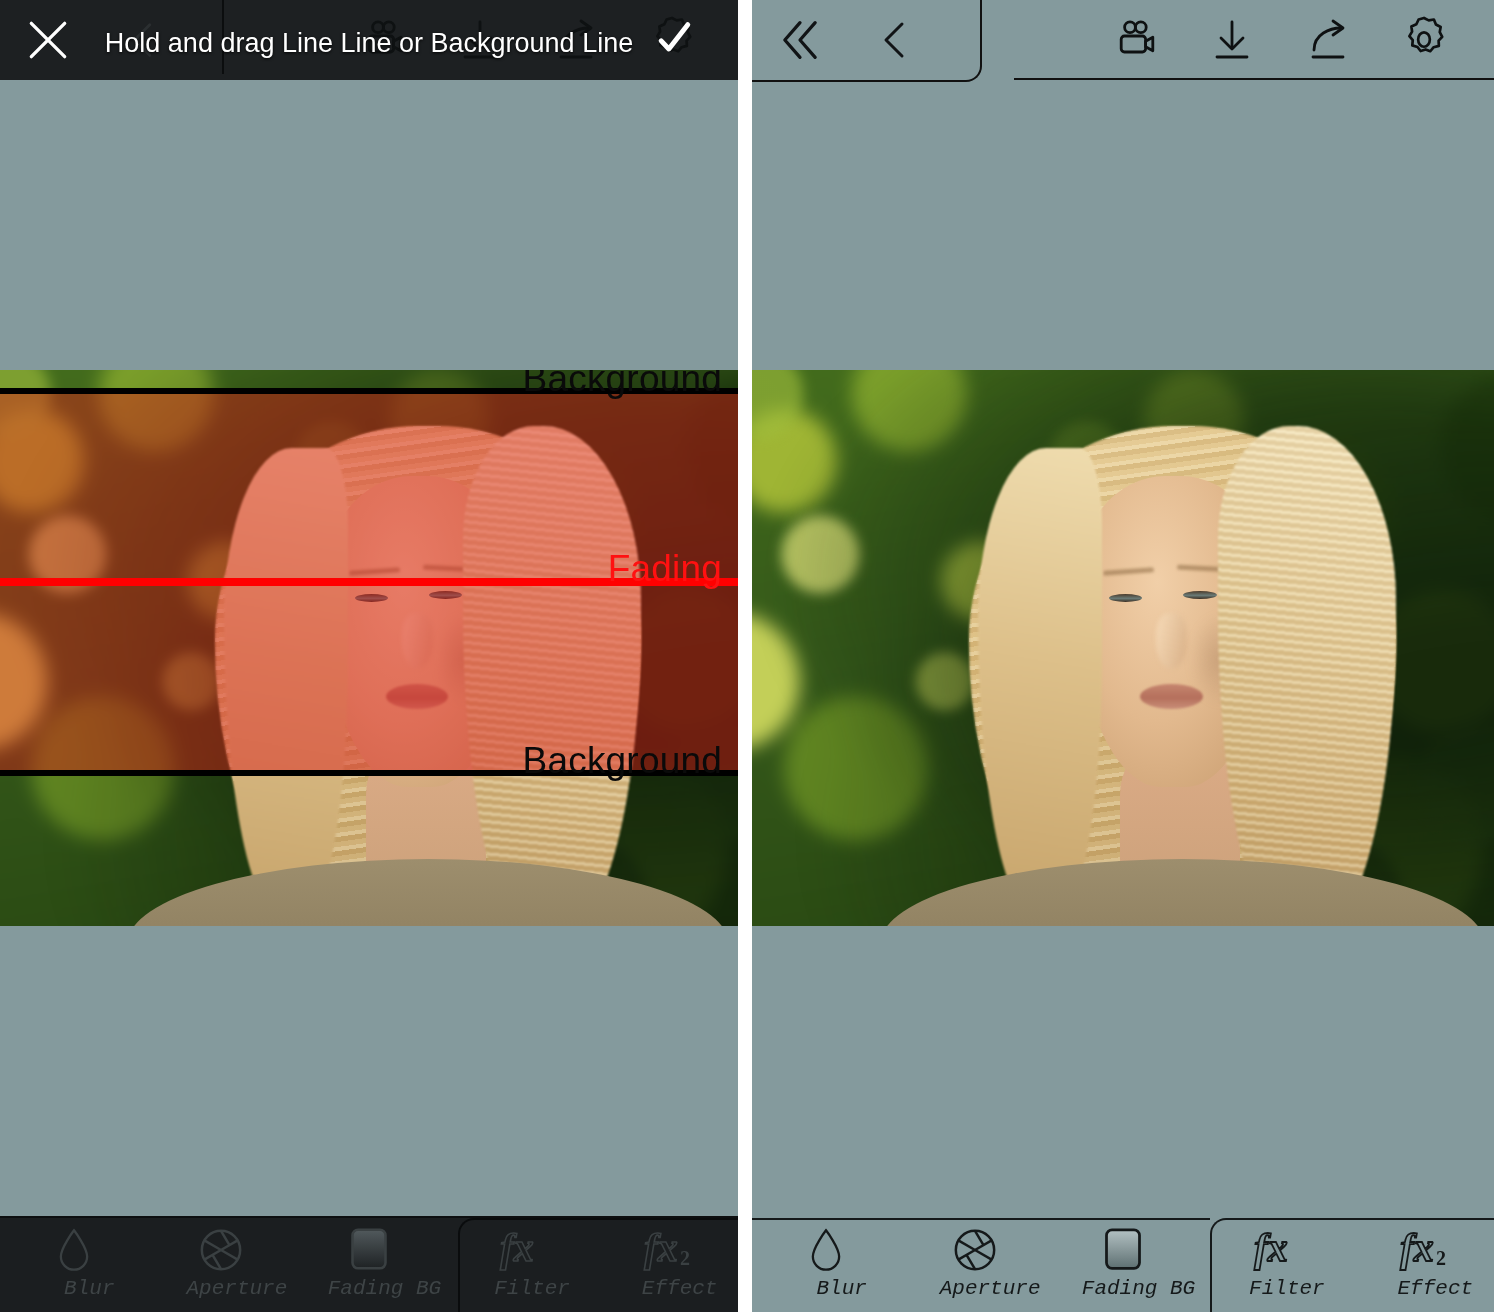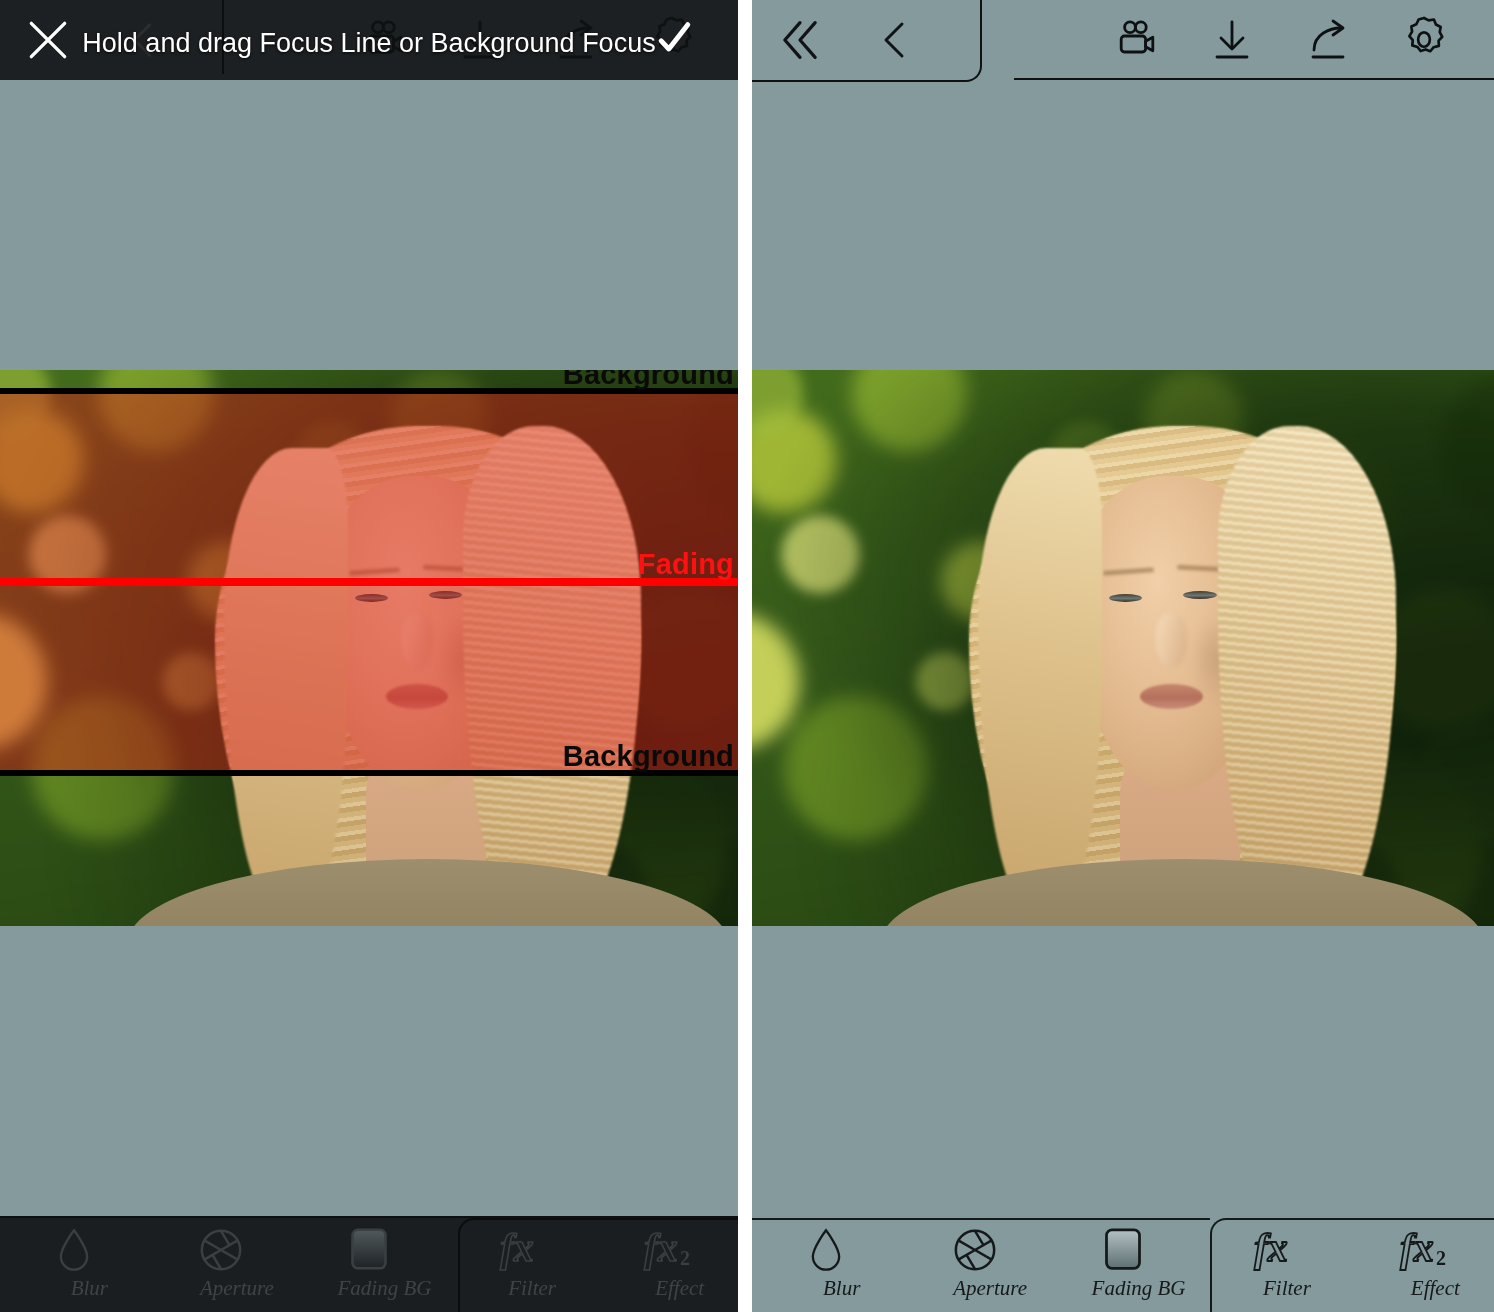--- a/index.html
+++ b/index.html
@@ -322,23 +322,23 @@
   .guide-line.bg-line {
     height: 6px;
     background: #000000;
   }
   .guide-line.focus-line {
     height: 8px;
     background: #ff0000;
   }
   .guide-label {
     position: absolute;
-    right: 4px;
-    font-size: 29px;
-    font-weight: 700;
+    right: 16px;
+    font-size: 37px;
+    font-weight: 400;
     font-family: "Liberation Sans", sans-serif;
     white-space: nowrap;
     z-index: 9;
     letter-spacing: .2px;
   }
   .guide-label.black { color: #0a0a0a; }
   .guide-label.red   { color: #ff1111; }
 
   
   .bottombar {
@@ -371,21 +371,21 @@
   }
   .bb-icon {
     height: 52px;
     display: flex;
     align-items: center;
     justify-content: center;
   }
   .bb-label {
     font-size: 21px;
     font-style: italic;
-    font-family: Liberation Serif, serif;
+    font-family: Liberation Mono, monospace;
     line-height: 1;
     margin-top: 2px;
     margin-left: 31px;
   }
   .dark .bb-label  { color: #3e4446; }
   .light .bb-label { color: #15191a; }
 
   .bb-divider {
     position: absolute;
     left: 458px;
@@ -584,21 +584,21 @@
               <text x="30" y="34" text-anchor="middle" font-family="Liberation Serif, serif" font-size="40" font-style="italic" font-weight="bold" fill="none" stroke="#3a4042" stroke-width="1.6">fx</text>
               <text x="54" y="38" text-anchor="middle" font-family="Liberation Serif, serif" font-size="20" font-weight="bold" fill="#3a4042">2</text>
             </svg>
           </div>
           <div class="bb-label">Effect</div>
         </div>
       </div>
       <div class="bb-divider"></div>
     </div>
 
-    <div class="toast">Hold and drag Focus Line or Background Focus</div>
+    <div class="toast">Hold and drag Line Line or Background Line</div>
   </div>
 
   <div class="panel" id="panel-right">
     <div class="panel-bg"></div>
 
     <div class="stage">
       <div class="photo" id="photo-right">
         <div class="foliage">
           <div class="f-layer fl-a"></div>
           <div class="f-layer fl-b"></div>

